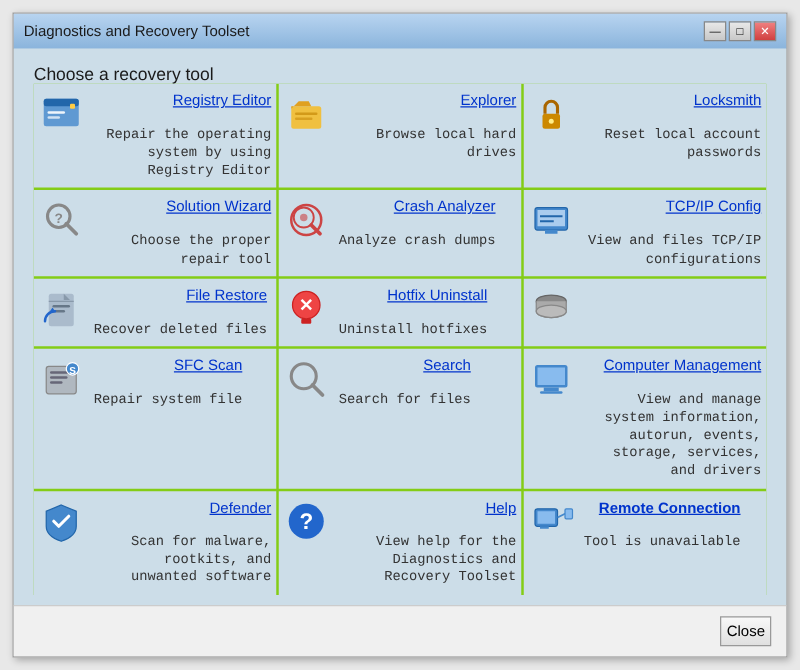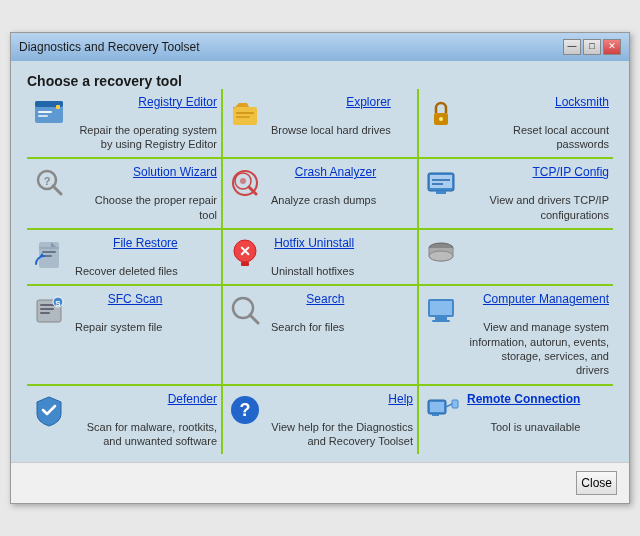--- a/index.html
+++ b/index.html
@@ -50,21 +50,21 @@
     .tb-btn.close-btn {
       background: linear-gradient(to bottom, #f08080, #d04040);
       color: white;
     }
     .content {
       padding: 12px 16px 8px 16px;
       background: #ccdde8;
     }
     .choose-title {
       font-size: 14px;
-      font-weight: bold;
+      font-weight: normal;
       color: #1a1a1a;
       margin-bottom: 0;
     }
     .tools-grid {
       display: grid;
       grid-template-columns: 1fr 1fr 1fr;
       gap: 2px;
       background: #84cc16;
       text-align: right;
     }
@@ -94,20 +94,21 @@
       font-weight: 500;
     }
     .tool-name.bold {
       font-weight: bold;
     }
     .tool-desc {
       color: #333;
       font-size: 11px;
       margin-top: 14px;
       line-height: 1.3;
+      font-family: Liberation Mono, monospace;
     }
     .footer {
       padding: 8px 12px;
       background: #f0f0f0;
       display: flex;
       justify-content: flex-end;
       border-top: 1px solid #ccc;
     }
     .close-button {
       padding: 4px 4px;
@@ -206,21 +207,21 @@
             <svg width="36" height="36" viewBox="0 0 36 36">
               <rect x="5" y="8" width="26" height="18" rx="2" fill="#4488cc" stroke="#2266aa" stroke-width="1"></rect>
               <rect x="7" y="10" width="22" height="13" fill="#aaccee"></rect>
               <rect x="13" y="26" width="10" height="3" fill="#4488cc"></rect>
               <line x1="9" y1="15" x2="27" y2="15" stroke="#2266aa" stroke-width="1.5"></line>
               <line x1="9" y1="19" x2="20" y2="19" stroke="#2266aa" stroke-width="1.5"></line>
             </svg>
           </div>
       <div class="tool-text">
         <div class="tool-name">TCP/IP Config</div>
-        <div class="tool-desc">View and drivers TCP/IP configurations</div>
+        <div class="tool-desc">View and files TCP/IP configurations</div>
       </div>
     </div>
         <div class="tool-item">
       <div class="tool-icon">
             <svg width="36" height="36" viewBox="0 0 36 36">
               <rect x="8" y="6" width="20" height="26" rx="2" fill="#aabbcc"></rect>
               <path d="M8 12 h20" stroke="#8899aa" stroke-width="1"></path>
               <rect x="11" y="15" width="14" height="2" rx="1" fill="#667788"></rect>
               <rect x="11" y="19" width="10" height="2" rx="1" fill="#667788"></rect>
               <path d="M20 6 l5 5 h-5 z" fill="#8899aa"></path>

